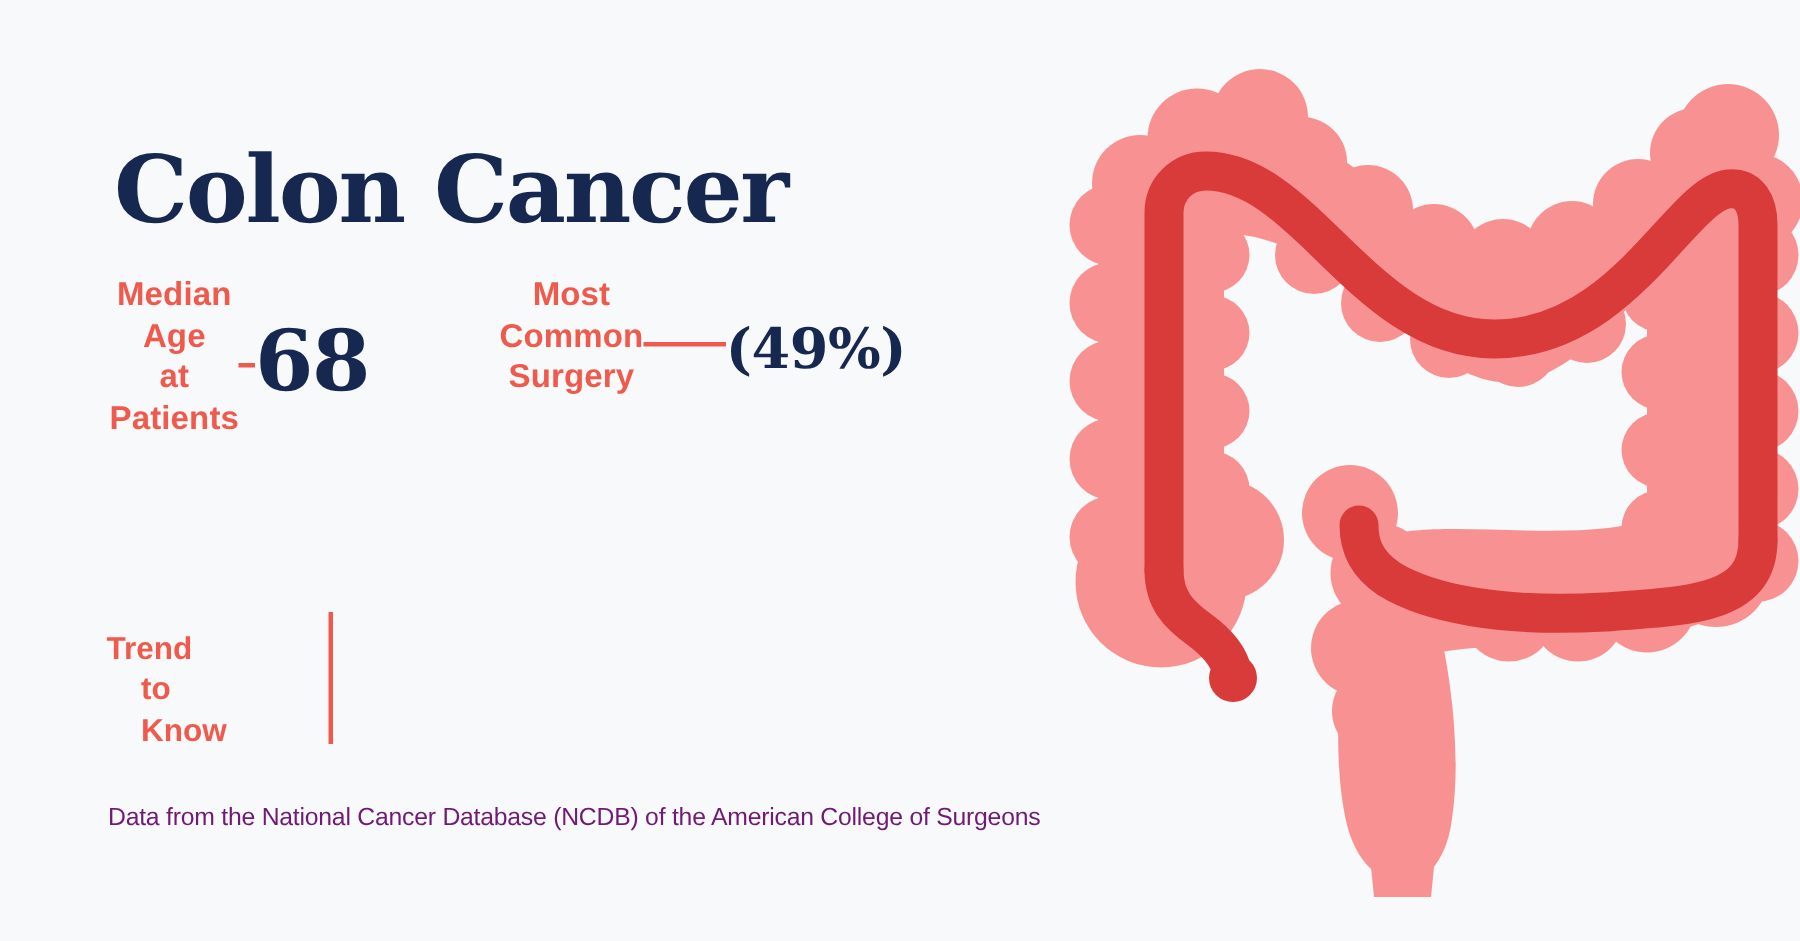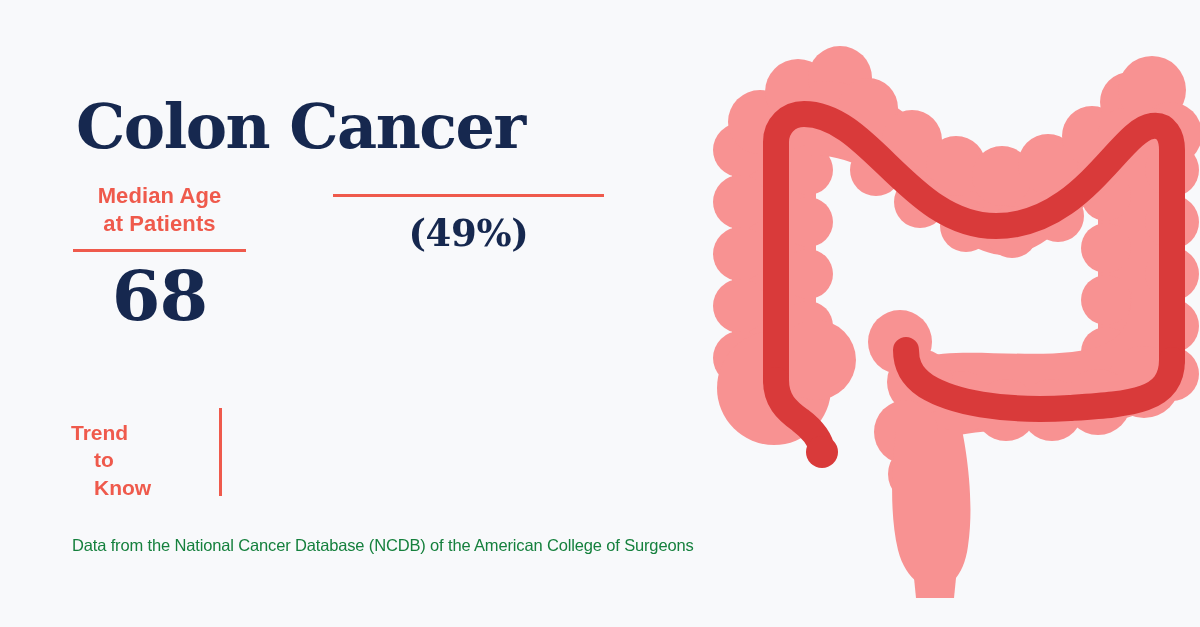--- a/index.html
+++ b/index.html
@@ -37,21 +37,20 @@
   
   .stats {
     position: absolute;
     left: 73px;
     top: 182px;
     display: flex;
     align-items: flex-start;
   }
   .stat {
     display: flex;
-    flex-direction: column;
     align-items: center;
   }
   .stat--age { width: 173px; }
   .stat--surgery { width: 271px; margin-left: 87px; }
 
   .stat-label {
     font-family: "Liberation Sans", sans-serif;
     font-weight: 700;
     font-size: 22px;
     line-height: 1.26;
@@ -66,21 +65,21 @@
     margin-top: 12px;
   }
   .stat-value {
     font-family: "DejaVu Serif", serif;
     font-weight: 700;
     color: #16284F;
     text-align: center;
     line-height: 1.02;
   }
   .stat--age .stat-value {
-    font-size: 70px;
+    font-size: 56px;
     margin-top: 8px;
     letter-spacing: -1px;
   }
   .stat--surgery .stat-value {
     font-size: 37px;
     margin-top: 18px;
     letter-spacing: -0.3px;
   }
   .stat-value .value-line2 { display: block; }
 
@@ -123,21 +122,21 @@
   }
   .trend-text .trend-text-line2 { display: block; }
 
   
   .footer-note {
     position: absolute;
     left: 72px;
     top: 536px;
     font-family: "Liberation Sans", sans-serif;
     font-size: 16.5px;
-    color: #15803d;
+    color: #701a75;
     letter-spacing: -0.15px;
     white-space: nowrap;
   }
 
   
   .colon-art {
     position: absolute;
     left: 700px;
     top: 30px;
     width: 500px;
@@ -157,20 +156,24 @@
     <div class="stat stat--age">
       <div class="stat-label">
         <span>Median Age</span><br>
         <span>at Patients</span>
       </div>
       <div class="stat-rule"></div>
       <div class="stat-value">68</div>
     </div>
 
     <div class="stat stat--surgery">
+      <div class="stat-label">
+        <span>Most Common</span><br>
+        <span>Surgery</span>
+      </div>
       <div class="stat-rule"></div>
       <div class="stat-value">
         <span class="value-line2">(49%)</span>
       </div>
     </div>
 
   </div>
 
   <div class="trend">
     <div class="trend-label">

